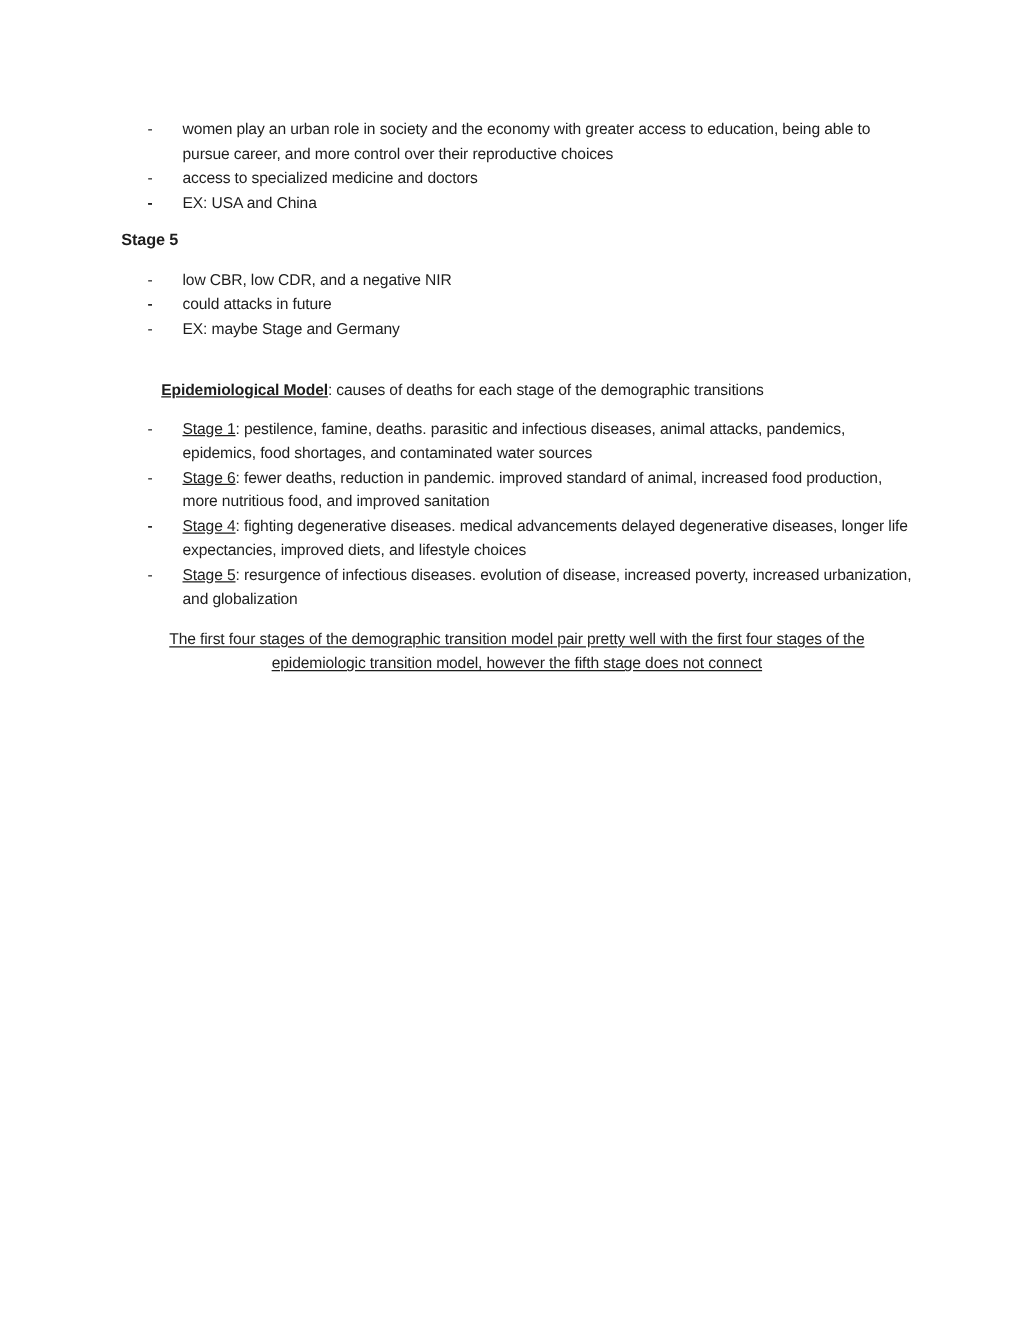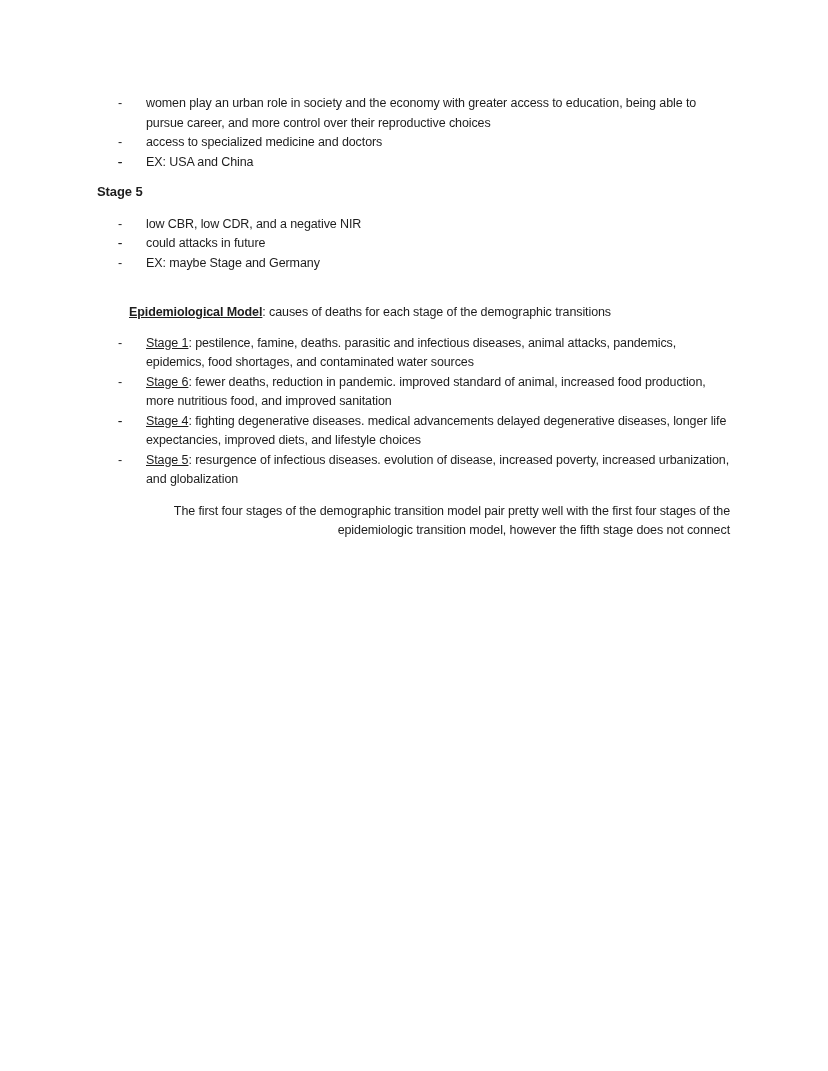--- a/index.html
+++ b/index.html
@@ -49,21 +49,22 @@
   }
   .list-stage5 { margin-bottom: 30px; }
   .term-line { margin: 0 0 11px 0; padding-left: 32px; }
   .term {
     font-weight: bold;
     text-decoration: underline;
   }
   .list-epi { margin-bottom: 12px; }
   .conclusion {
     margin: 0;
-    text-align: right;
+    text-align: center;
+    text-decoration: underline;
     text-underline-offset: 2px;
   }
 </style>
 </head>
 <body>
 
 <div class="page">
   <div class="content">
 
     <ul class="doc-list list-stage4">

